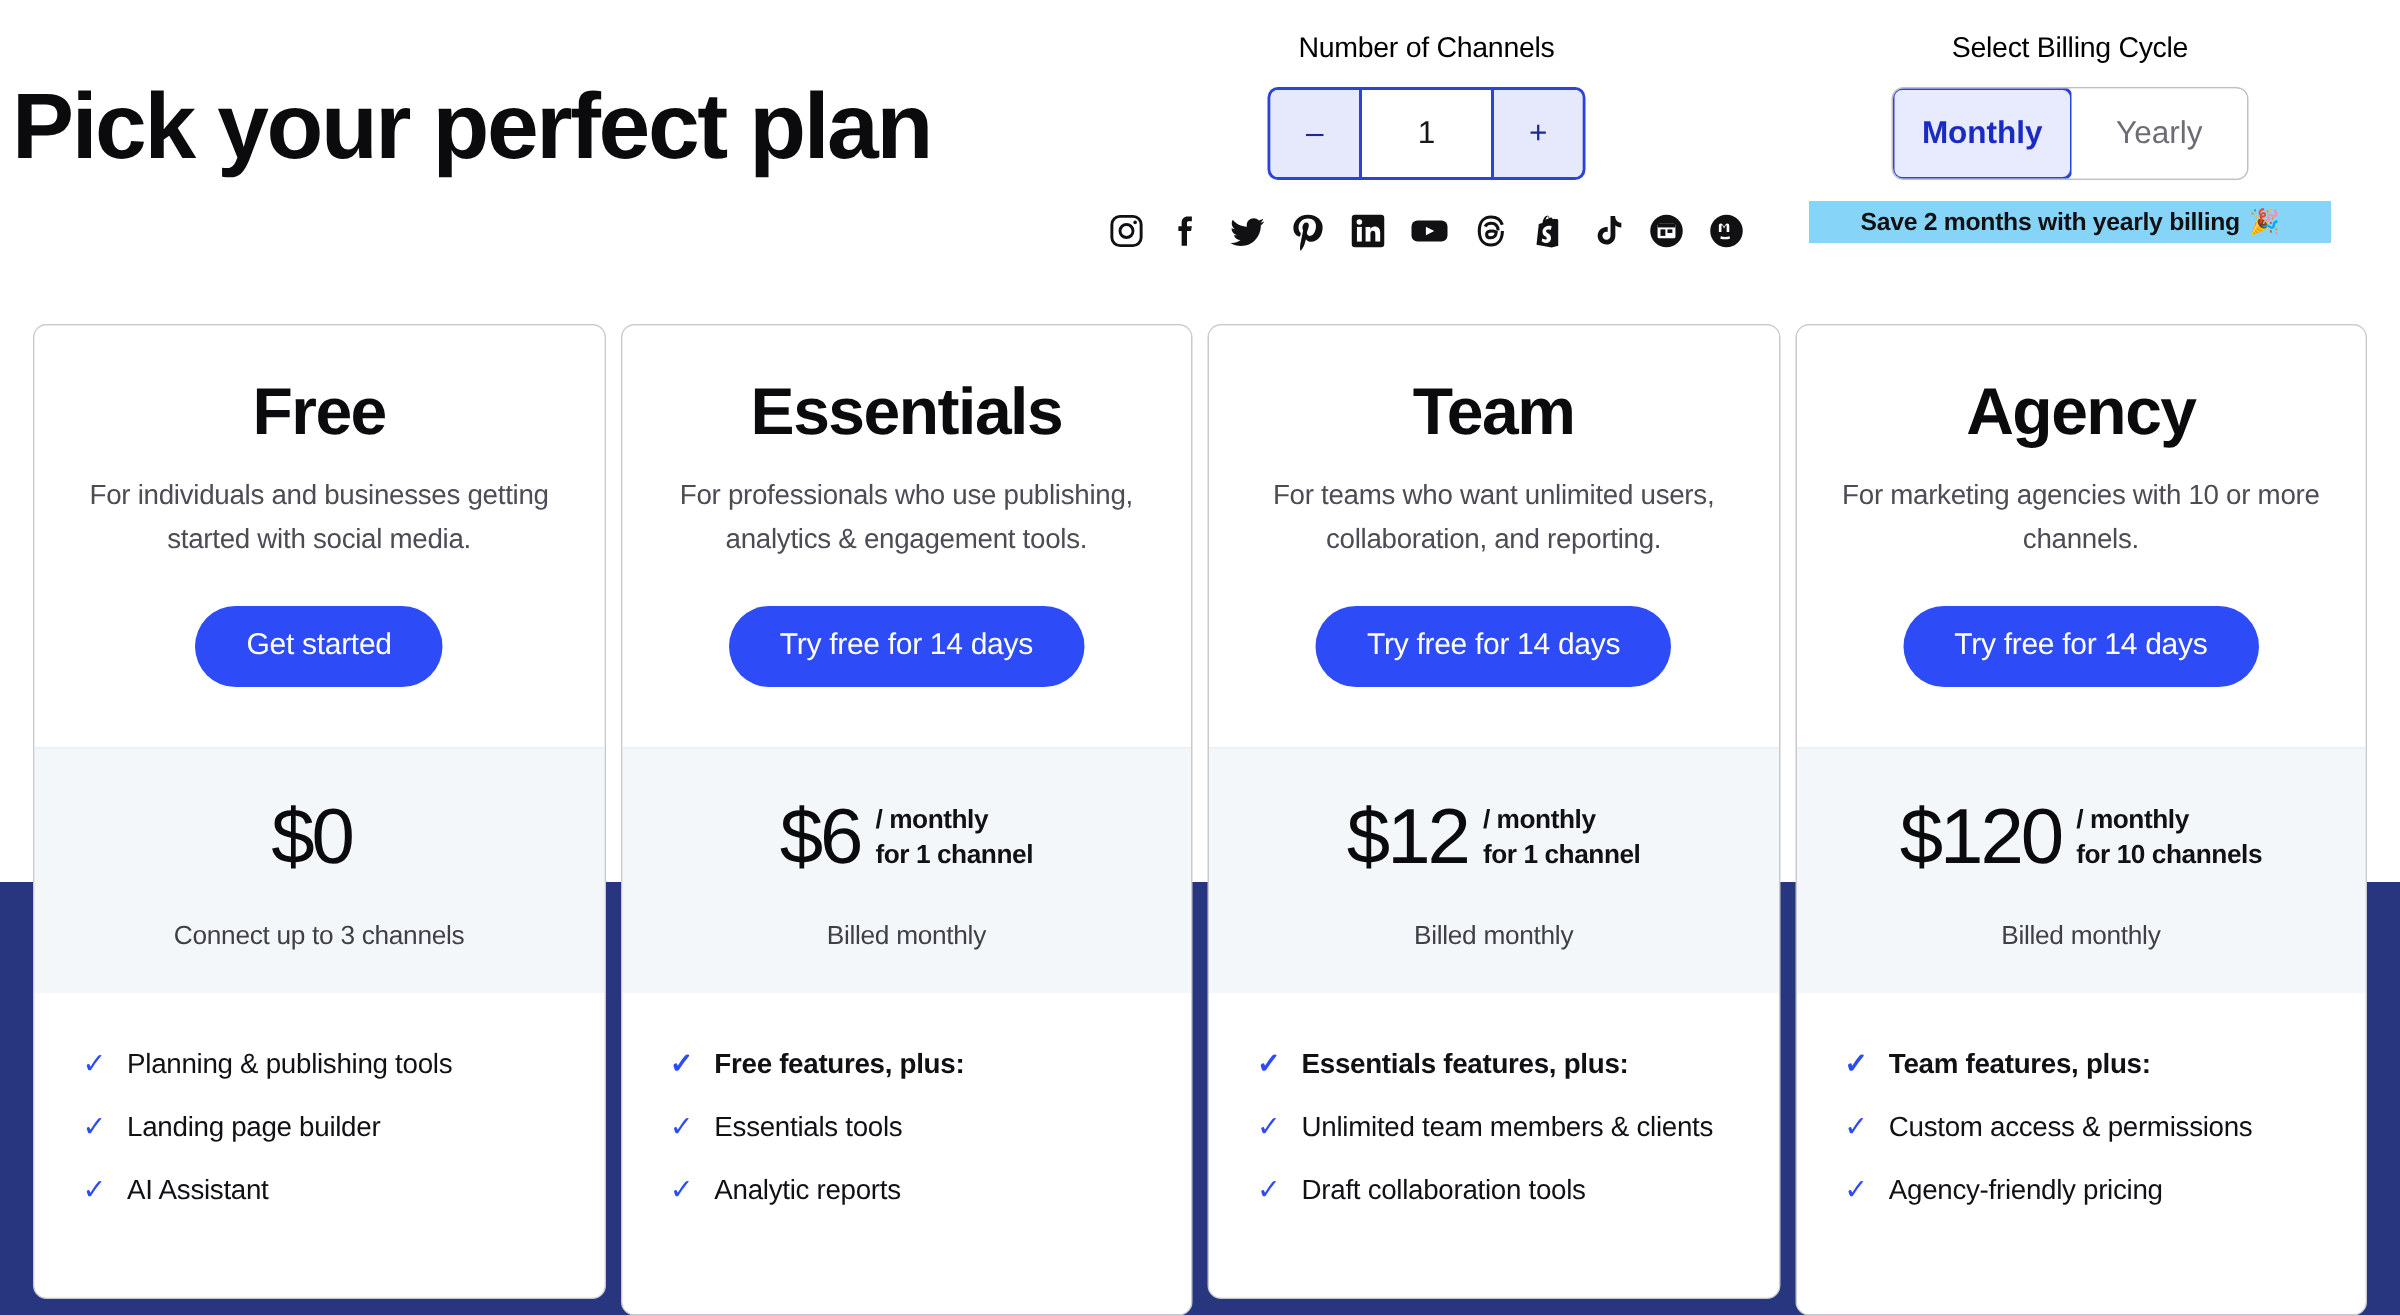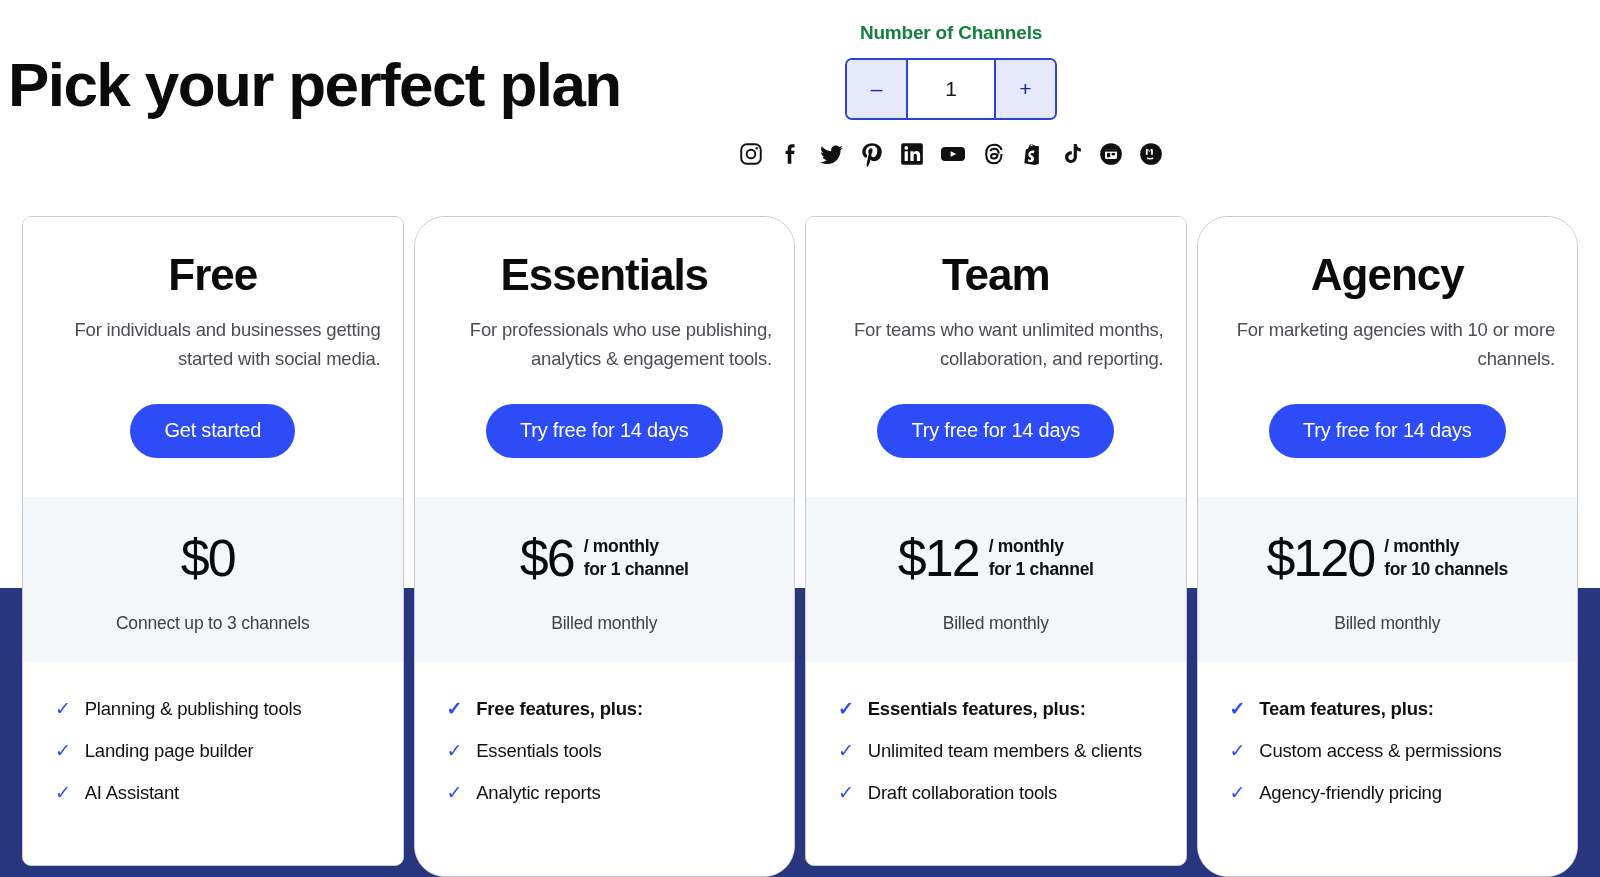--- a/index.html
+++ b/index.html
@@ -58,22 +58,22 @@
   .channels-block {
     position: absolute;
     left: 845px;
     top: 22px;
     width: 212px;
     text-align: center;
   }
 
   .block-label {
     font-size: 19px;
-    font-weight: 700;
-    color: #15803d;
+    font-weight: 400;
+    color: #000000;
     letter-spacing: -0.2px;
     margin-bottom: 14px;
   }
 
   .stepper {
     display: flex;
     width: 212px;
     height: 62px;
     border: 2px solid #2b43d6;
     border-radius: 7px;
@@ -194,21 +194,21 @@
   .card {
     flex: 1;
     background: #ffffff;
     border: 1px solid #c9c9cf;
     border-radius: 9px;
     display: flex;
     flex-direction: column;
     overflow: hidden;
     min-height: 650px;
   }
-  .card.tall { min-height: 661px; border-radius: 31px; }
+  .card.tall { min-height: 661px; }
 
   .card-top {
     padding: 34px 22px 0;
     text-align: center;
     background: #ffffff;
   }
 
   .plan-name {
     font-size: 44px;
     font-weight: 700;
@@ -216,21 +216,20 @@
     color: #0b0b0d;
     line-height: 1.1;
   }
 
   .plan-desc {
     margin-top: 17px;
     font-size: 18.5px;
     line-height: 1.55;
     color: #4c4c55;
     letter-spacing: -0.2px;
-    text-align: right;
   }
 
   .cta-wrap {
     margin-top: 30px;
     margin-bottom: 40px;
     display: flex;
     justify-content: center;
   }
 
   .cta {
@@ -394,20 +393,31 @@
       </span>
       <span>
         <svg width="26" height="26" viewBox="0 0 24 24" fill="#111114">
           <circle cx="12" cy="12" r="10"></circle>
           <path d="M7.3 8.6c0-.7.5-1.2 1.2-1.2.5 0 .9.2 1.2.7l.8 1.3.8-1.3c.3-.5.7-.7 1.2-.7.7 0 1.2.5 1.2 1.2v4h-1.6v-3.7c0-.3-.1-.4-.3-.4-.2 0-.3.1-.4.3l-.9 1.6-.9-1.6c-.1-.2-.2-.3-.4-.3-.2 0-.3.1-.3.4v3.7H7.3v-4z" fill="#ffffff"></path>
           <path d="M8.5 15.3c1.8.5 3.6.5 5.4 0l.2 1.4c-2 .6-4 .6-5.9 0z" fill="#ffffff"></path>
         </svg>
       </span>
     </div>
 
+    <div class="billing-block">
+      <div class="block-label">Select Billing Cycle</div>
+      <div class="toggle">
+        <button class="toggle-opt active">Monthly</button>
+        <button class="toggle-opt">Yearly</button>
+      </div>
+      <div class="save-banner">
+        <span>Save 2 months with yearly billing</span>
+        <span>🎉</span>
+      </div>
+    </div>
 
   </div>
 
   <div class="cards">
 
     <div class="card">
       <div class="card-top">
         <div class="plan-name">Free</div>
         <div class="plan-desc">For individuals and businesses getting started with social media.</div>
         <div class="cta-wrap">
@@ -470,21 +480,21 @@
         <div class="feature">
           <span class="check">✓</span>
           <span>Analytic reports</span>
         </div>
       </div>
     </div>
 
     <div class="card">
       <div class="card-top">
         <div class="plan-name">Team</div>
-        <div class="plan-desc">For teams who want unlimited months, collaboration, and reporting.</div>
+        <div class="plan-desc">For teams who want unlimited users, collaboration, and reporting.</div>
         <div class="cta-wrap">
           <button class="cta">Try free for 14 days</button>
         </div>
       </div>
       <div class="price-band">
         <div class="price-row">
           <span class="price-amount">$12</span>
           <span class="price-unit">
             <span>/ monthly</span><br>
             <span>for 1 channel</span>

